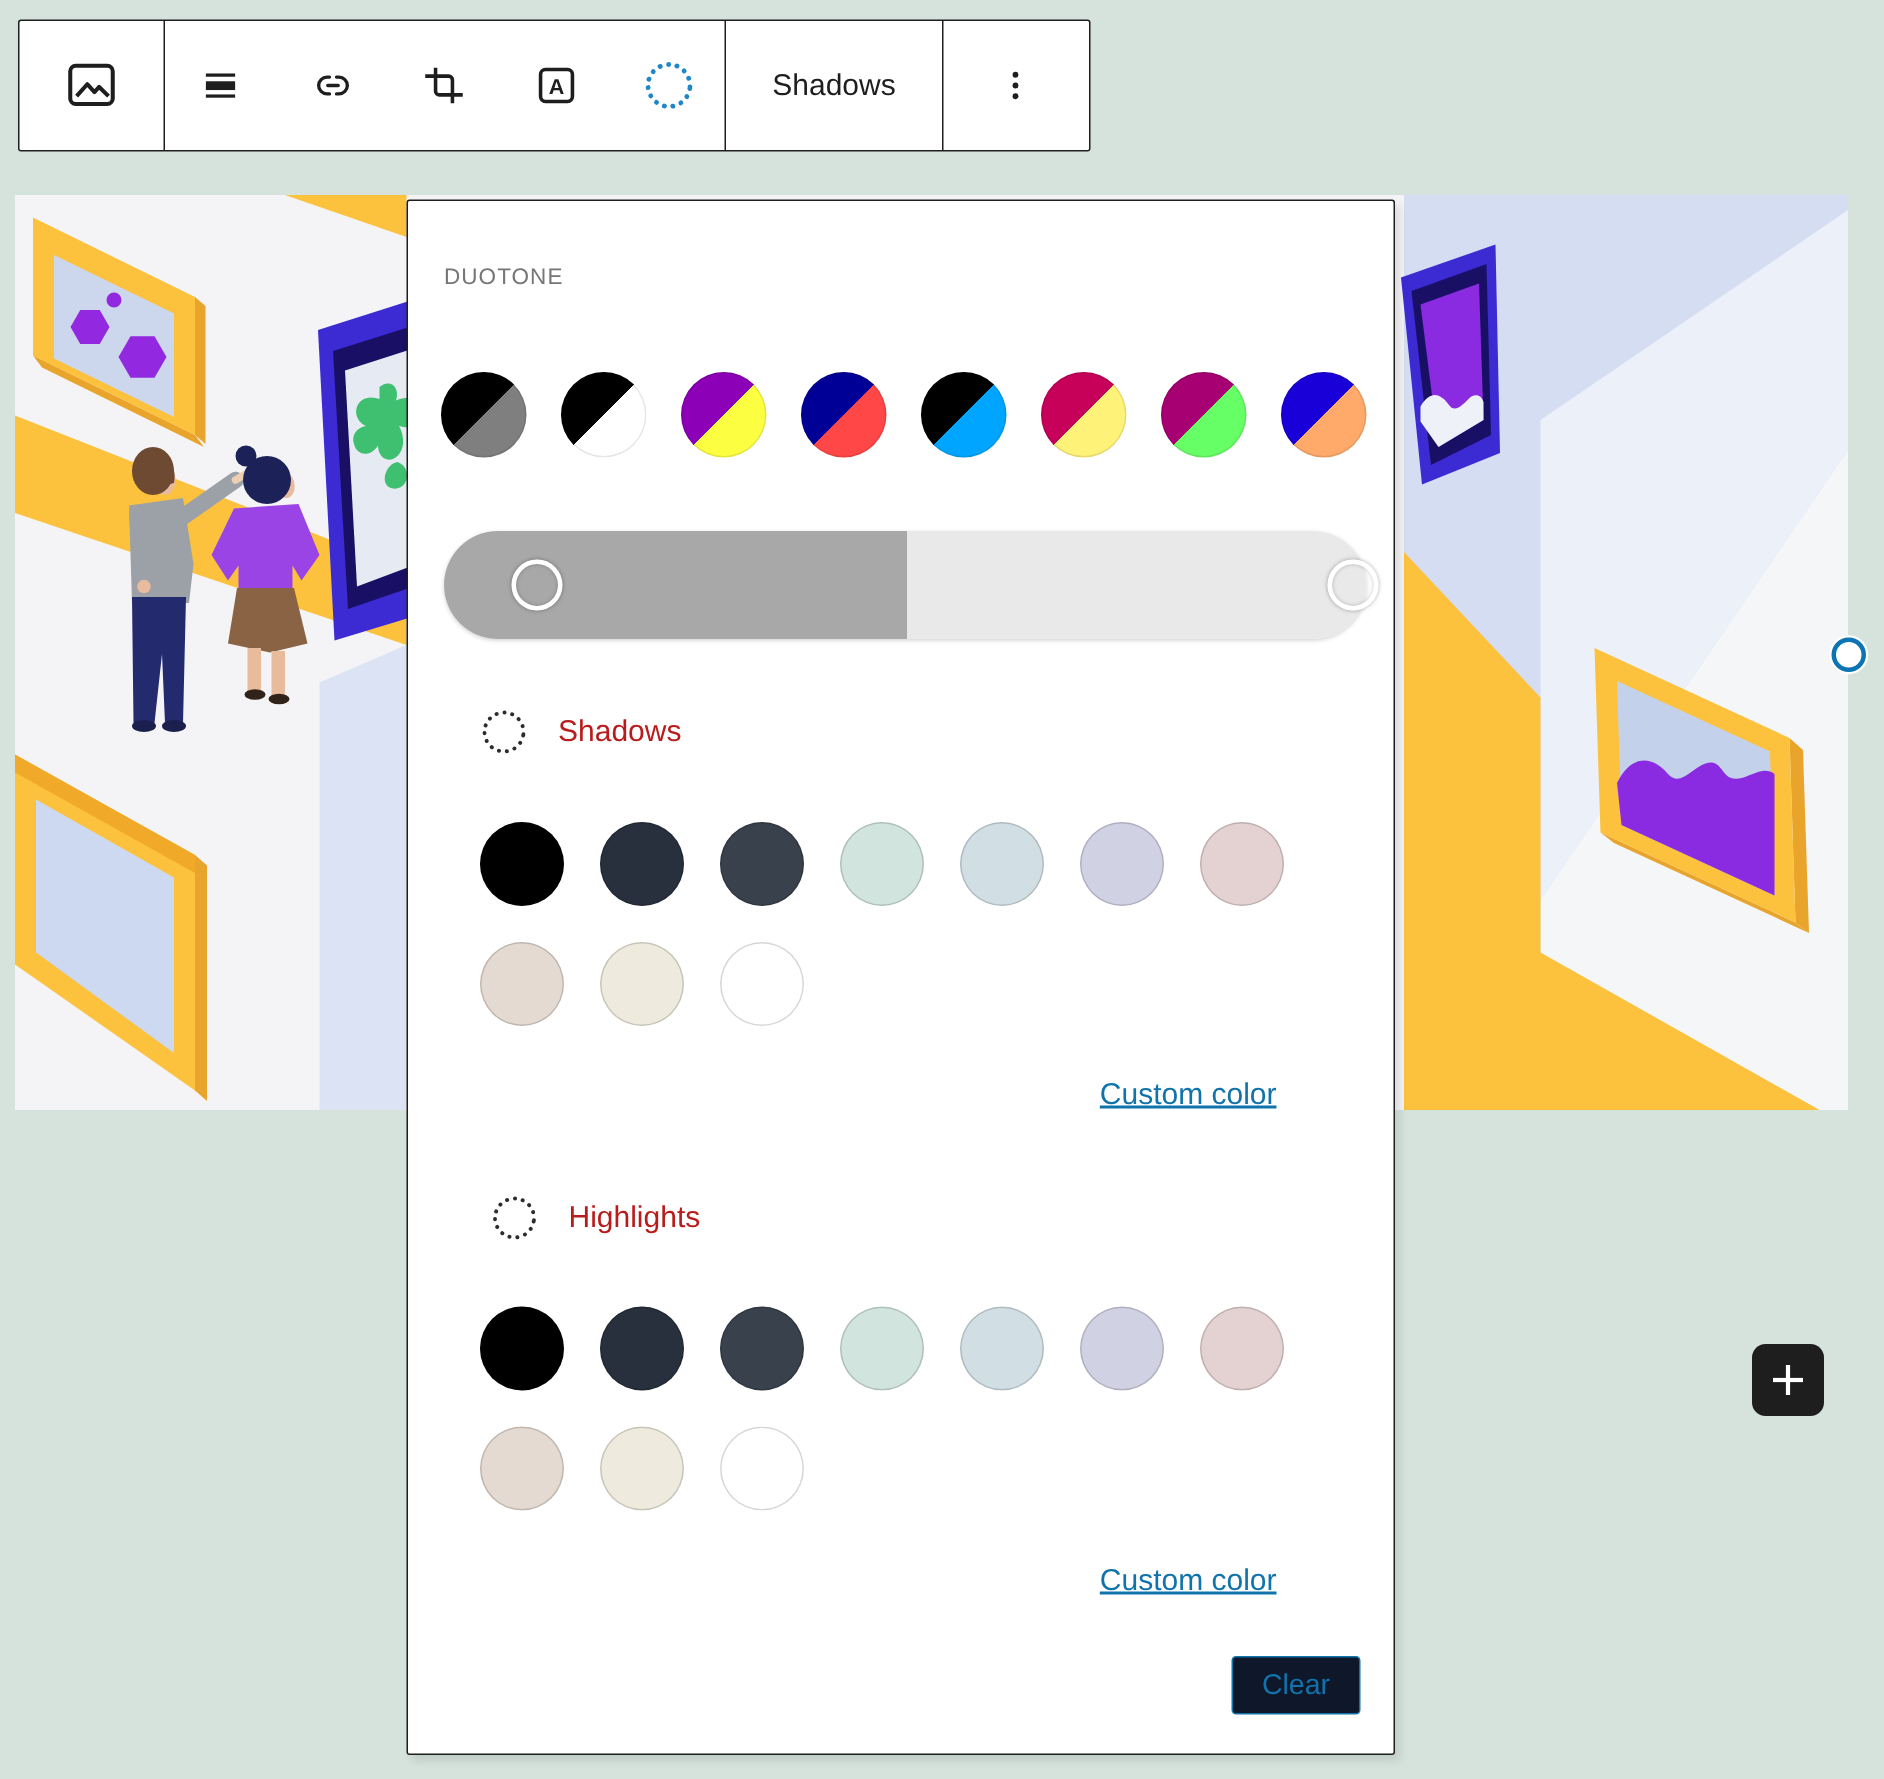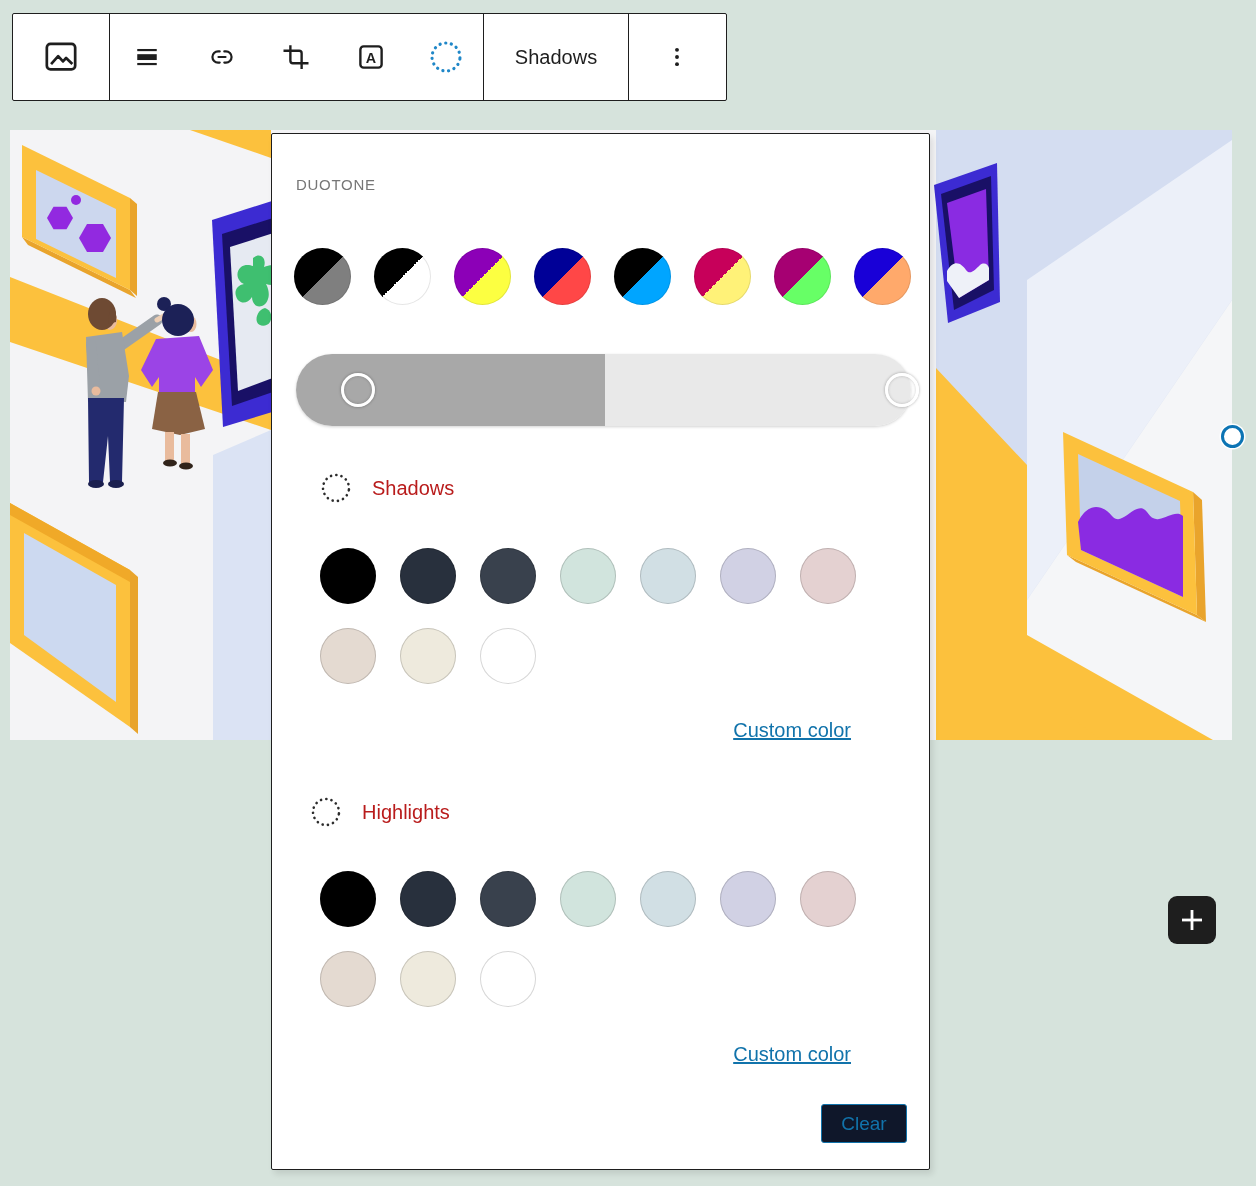--- a/index.html
+++ b/index.html
@@ -40,21 +40,21 @@
     background:linear-gradient(to right,#a8a8a8 0 50.2%,#e9e9e9 50.2%);
     box-shadow:0 1px 3px rgba(0,0,0,.18);cursor:pointer;}
   .handle{position:absolute;width:34px;height:34px;border-radius:50%;
     border:3px solid #fff;box-sizing:border-box;cursor:grab;
     box-shadow:0 0 3px rgba(0,0,0,.35), inset 0 0 3px rgba(0,0,0,.22);}
   .handle.left{left:45px;top:19px;}
   .handle.right{left:589px;top:19px;}
   .sec-head{position:absolute;display:flex;align-items:center;gap:19px;}
   .sec-head .lbl{font-size:20px;color:#b91c1c;}
   #shadows-head{left:47px;top:337px;}
-  #highlights-head{left:37px;top:661px;}
+  #highlights-head{left:54px;top:661px;}
   .swatches{position:absolute;display:flex;flex-wrap:wrap;gap:24px;width:540px;}
   #shadow-swatches{left:48px;top:414px;}
   #highlight-swatches{left:48px;top:737px;}
   .swatch{width:56px;height:56px;border-radius:50%;cursor:pointer;
     box-shadow:inset 0 0 0 1px rgba(0,0,0,.16);}
   .custom-link{position:absolute;right:78px;font-size:20px;color:#1173ab;
     text-decoration:underline;cursor:pointer;}
   #custom1{top:585px;}
   #custom2{top:909px;}
   .clear-btn{position:absolute;right:22px;top:970px;width:86px;height:39px;

